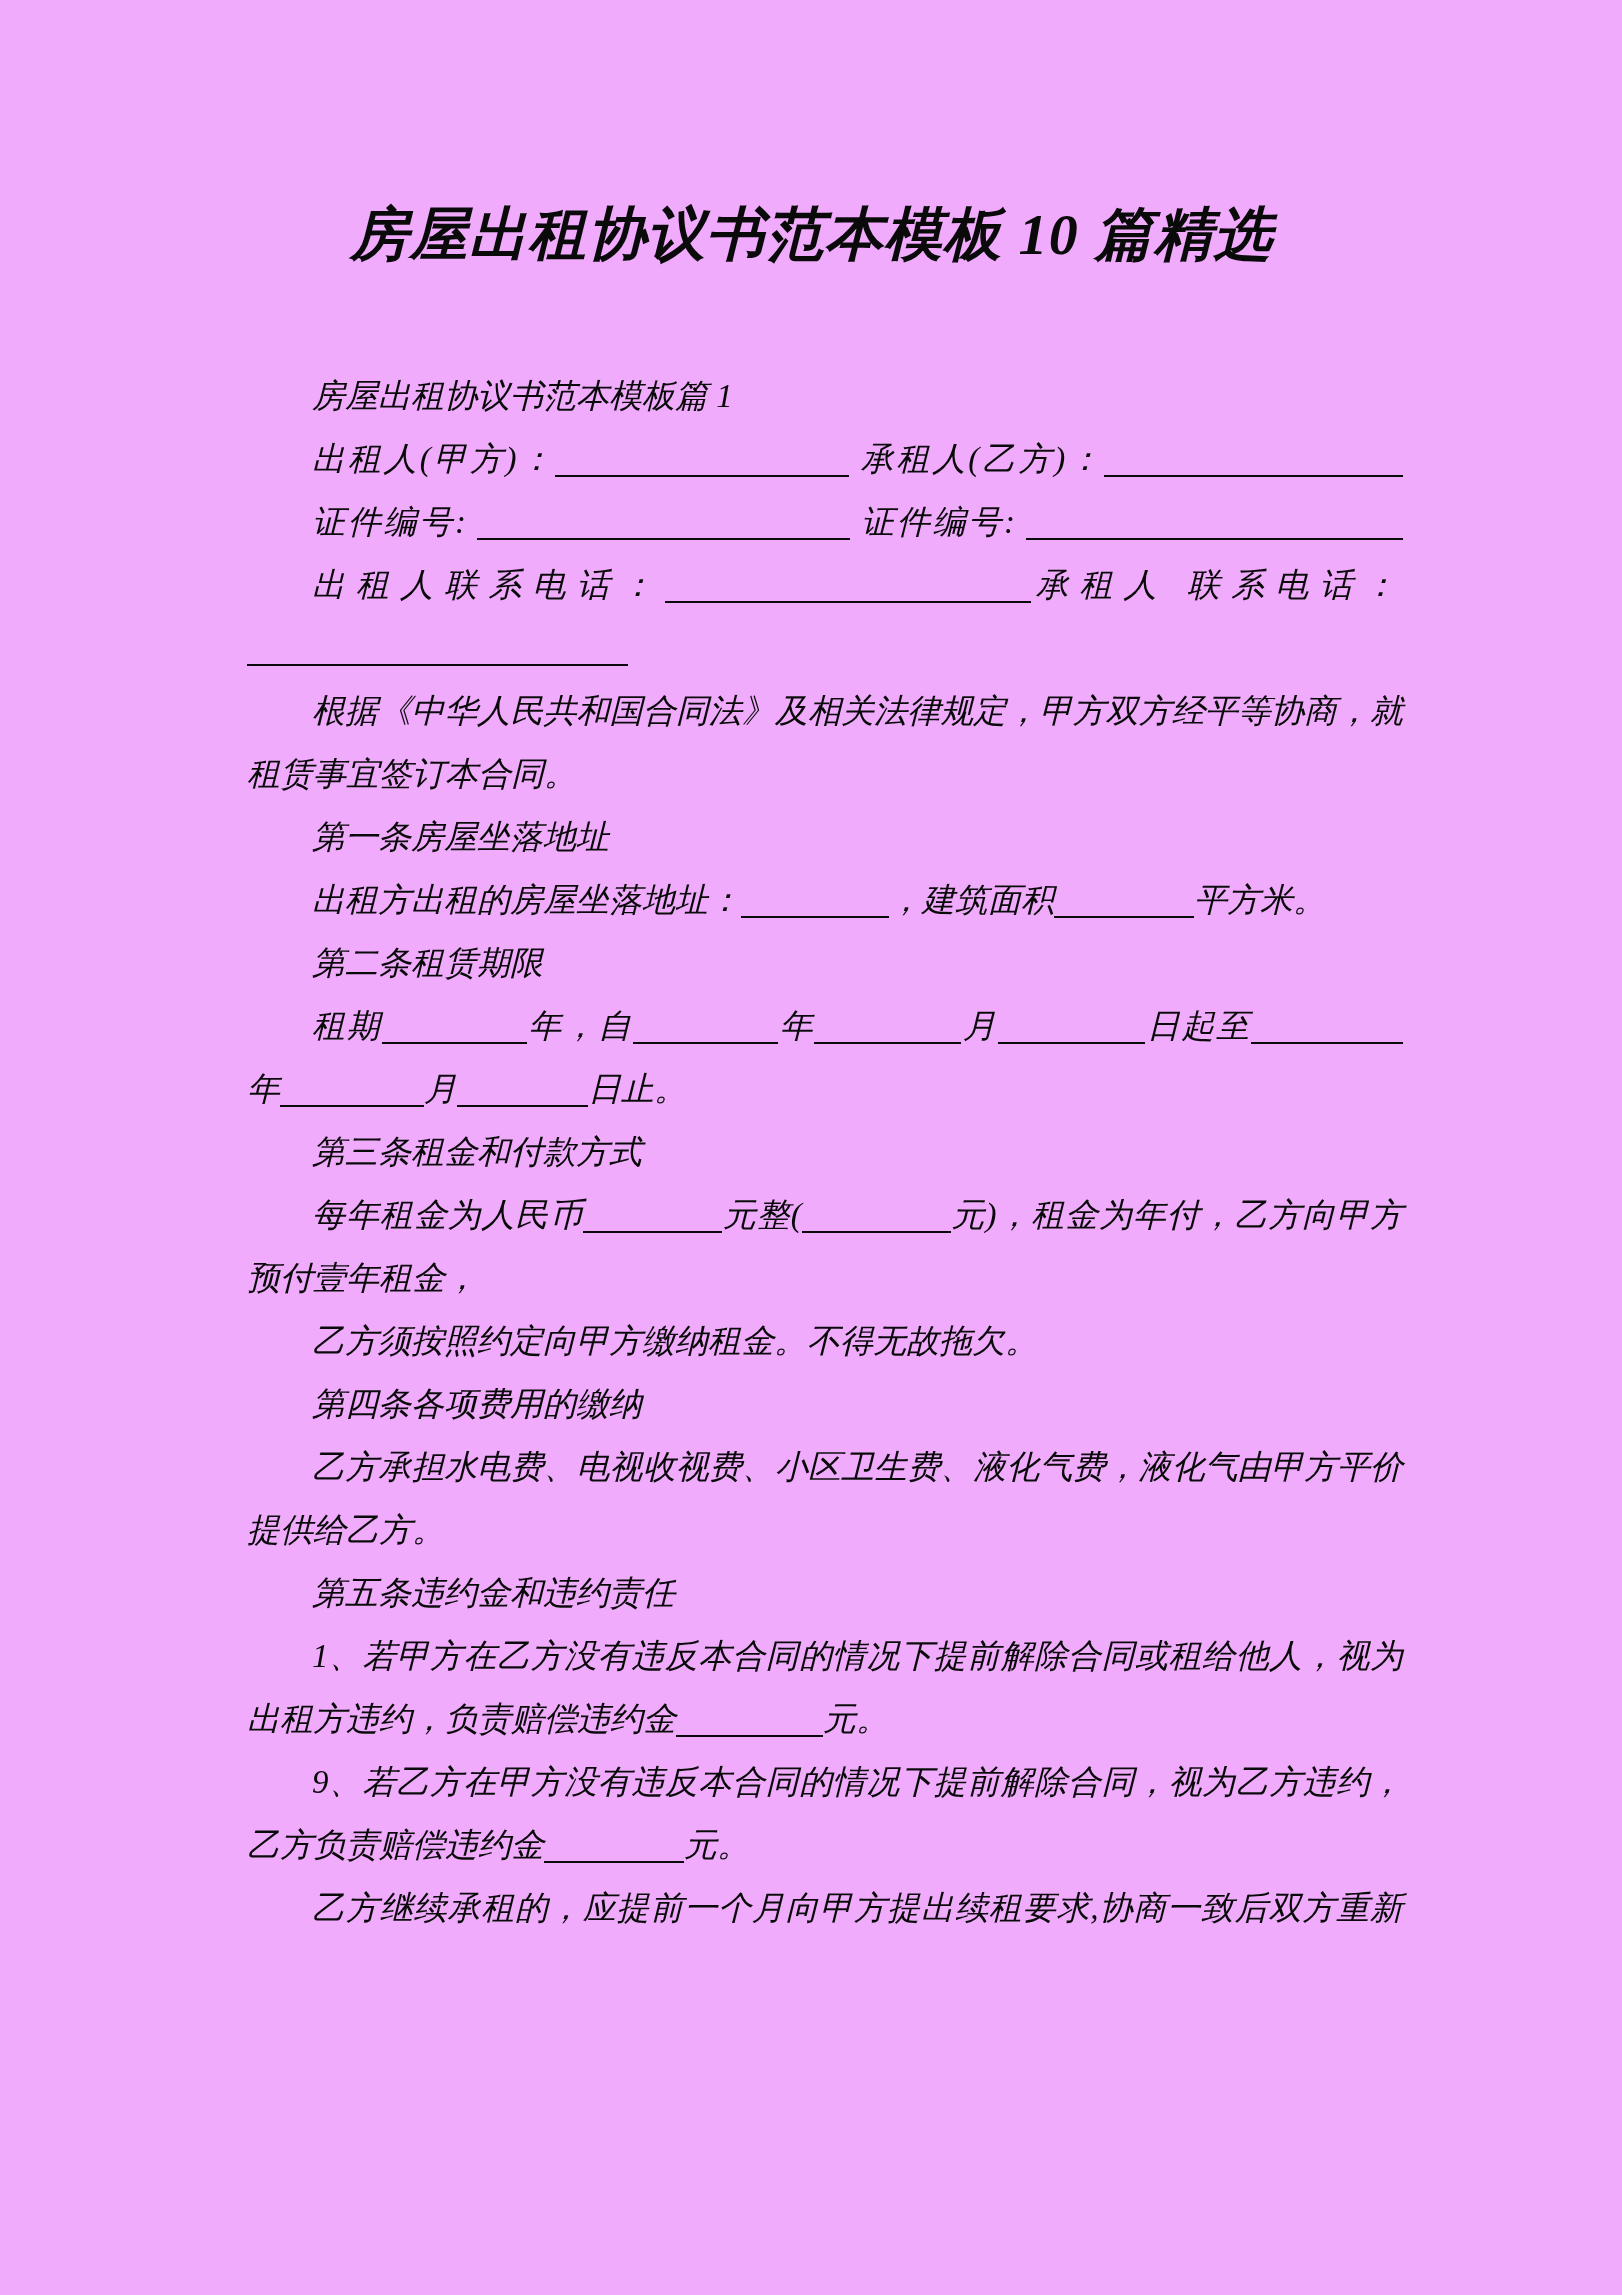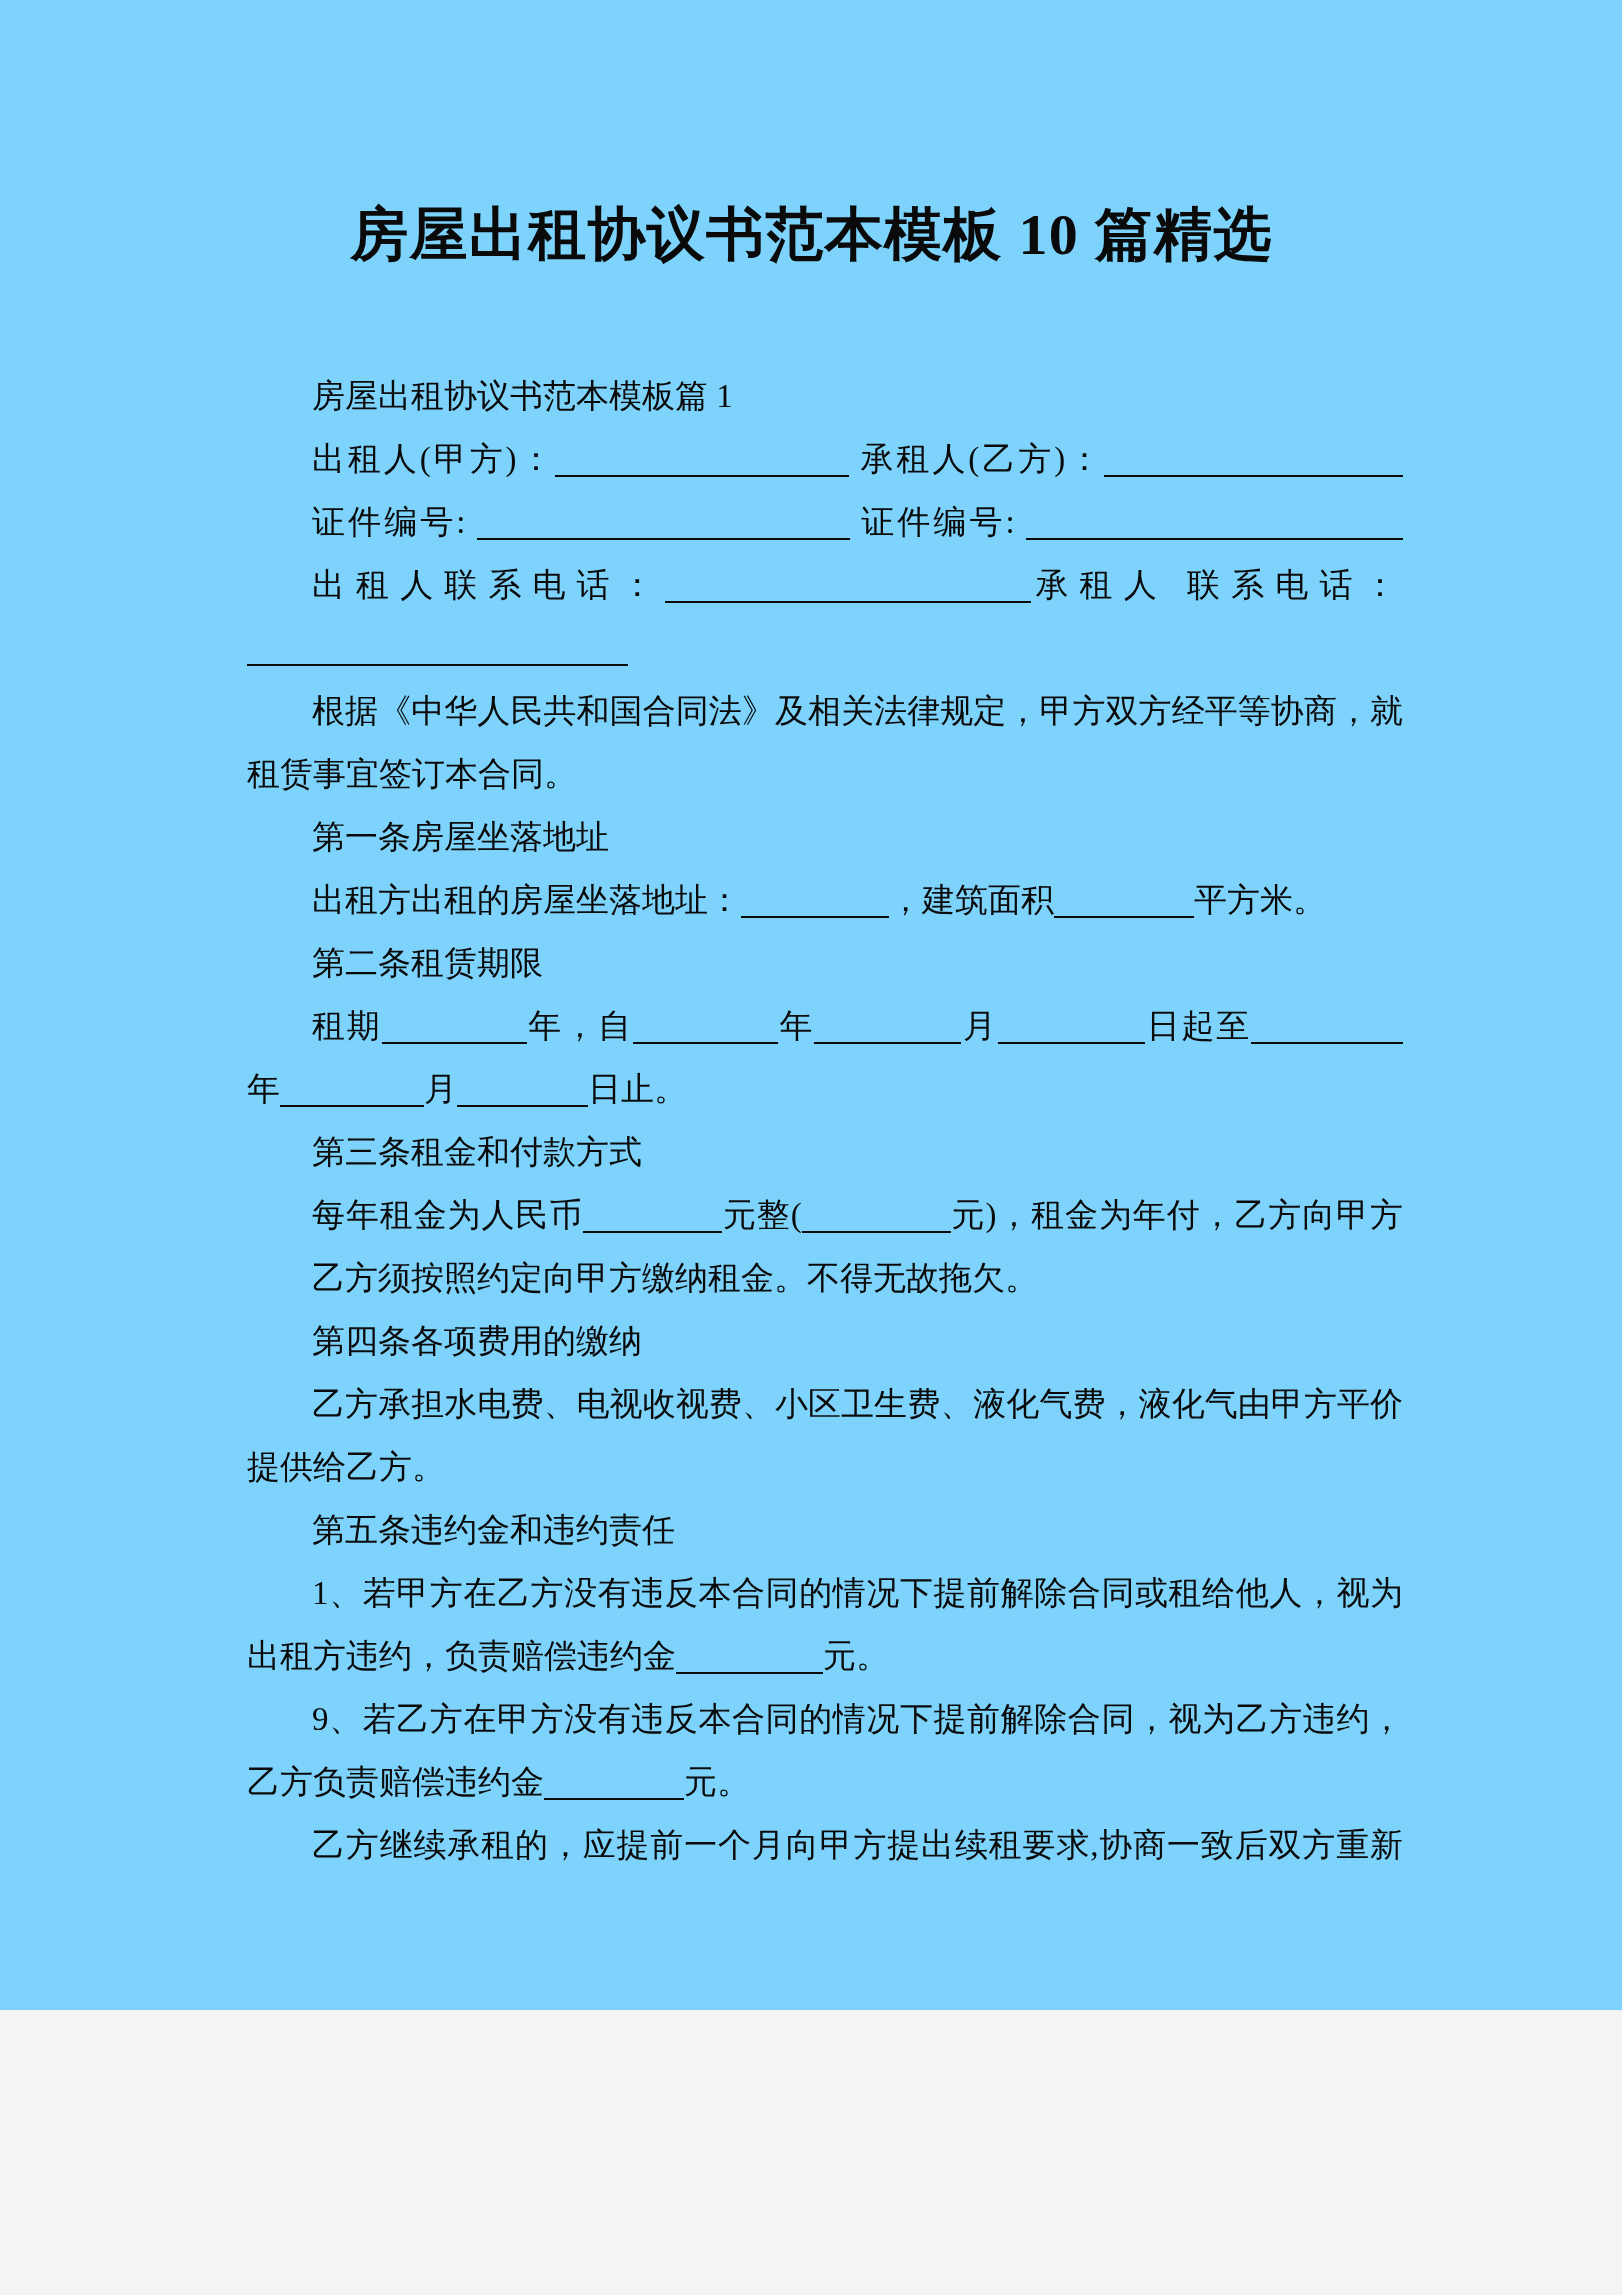--- a/index.html
+++ b/index.html
@@ -3,24 +3,25 @@
 <meta charset="utf-8">
 <style>
   html, body { margin: 0; padding: 0; }
   body {
     width: 1623px; height: 2295px;
     background: #f4f4f4;
     font-family: "Liberation Serif", "DejaVu Serif", serif;
   }
   .page {
     position: relative;
-    width: 1623px; height: 2010px;
-    background: #7dd3fc;
+    width: 1623px; height: 2295px;
+    background: #f0abfc;
     color: #0a0a0a;
     overflow: hidden;
+    font-style: italic;
   }
   .doc-title {
     position: absolute;
     top: 194px; left: 0; width: 100%;
     text-align: center;
     font-size: 58px;
     font-weight: bold;
     line-height: 81px;
     letter-spacing: 1.3px;
     white-space: nowrap;
@@ -63,20 +64,21 @@
       <div class="line"><span class="blank" style="width: 381px; border-bottom-color: rgb(10, 10, 10);"></span></div>
       <div class="line indent justify"><span>根据《中华人民共和国合同法》及相关法律规定，甲方双方经平等协商，就</span></div>
       <div class="line"><span>租赁事宜签订本合同。</span></div>
       <div class="line indent"><span>第一条房屋坐落地址</span></div>
       <div class="line indent"><span>出租方出租的房屋坐落地址：</span><span class="blank" style="width: 148px; border-bottom-color: rgb(10, 10, 10);"></span><span>，建筑面积</span><span class="blank" style="width: 140px; border-bottom-color: rgb(10, 10, 10);"></span><span>平方米。</span></div>
       <div class="line indent"><span>第二条租赁期限</span></div>
       <div class="line indent justify"><span>租期</span><span class="blank" style="width: 145px; border-bottom-color: rgb(10, 10, 10);"></span><span>年，自</span><span class="blank" style="width: 145px; border-bottom-color: rgb(10, 10, 10);"></span><span>年</span><span class="blank" style="width: 147px; border-bottom-color: rgb(10, 10, 10);"></span><span>月</span><span class="blank" style="width: 147px; border-bottom-color: rgb(10, 10, 10);"></span><span>日起至</span><span class="blank" style="width: 152px; border-bottom-color: rgb(10, 10, 10);"></span></div>
       <div class="line"><span>年</span><span class="blank" style="width: 144px; border-bottom-color: rgb(10, 10, 10);"></span><span>月</span><span class="blank" style="width: 131px; border-bottom-color: rgb(10, 10, 10);"></span><span>日止。</span></div>
       <div class="line indent"><span>第三条租金和付款方式</span></div>
       <div class="line indent justify"><span>每年租金为人民币</span><span class="blank" style="width: 139px; border-bottom-color: rgb(10, 10, 10);"></span><span>元整(</span><span class="blank" style="width: 149px; border-bottom-color: rgb(10, 10, 10);"></span><span>元)，租金为年付，乙方向甲方</span></div>
+      <div class="line"><span>预付壹年租金，</span></div>
       <div class="line indent"><span>乙方须按照约定向甲方缴纳租金。不得无故拖欠。</span></div>
       <div class="line indent"><span>第四条各项费用的缴纳</span></div>
       <div class="line indent justify"><span>乙方承担水电费、电视收视费、小区卫生费、液化气费，液化气由甲方平价</span></div>
       <div class="line"><span>提供给乙方。</span></div>
       <div class="line indent"><span>第五条违约金和违约责任</span></div>
       <div class="line indent justify"><span>1、若甲方在乙方没有违反本合同的情况下提前解除合同或租给他人，视为</span></div>
       <div class="line"><span>出租方违约，负责赔偿违约金</span><span class="blank" style="width: 147px; border-bottom-color: rgb(10, 10, 10);"></span><span>元。</span></div>
       <div class="line indent justify"><span>9、若乙方在甲方没有违反本合同的情况下提前解除合同，视为乙方违约，</span></div>
       <div class="line"><span>乙方负责赔偿违约金</span><span class="blank" style="width: 140px; border-bottom-color: rgb(10, 10, 10);"></span><span>元。</span></div>
       <div class="line indent justify"><span>乙方继续承租的，应提前一个月向甲方提出续租要求,协商一致后双方重新</span></div>

